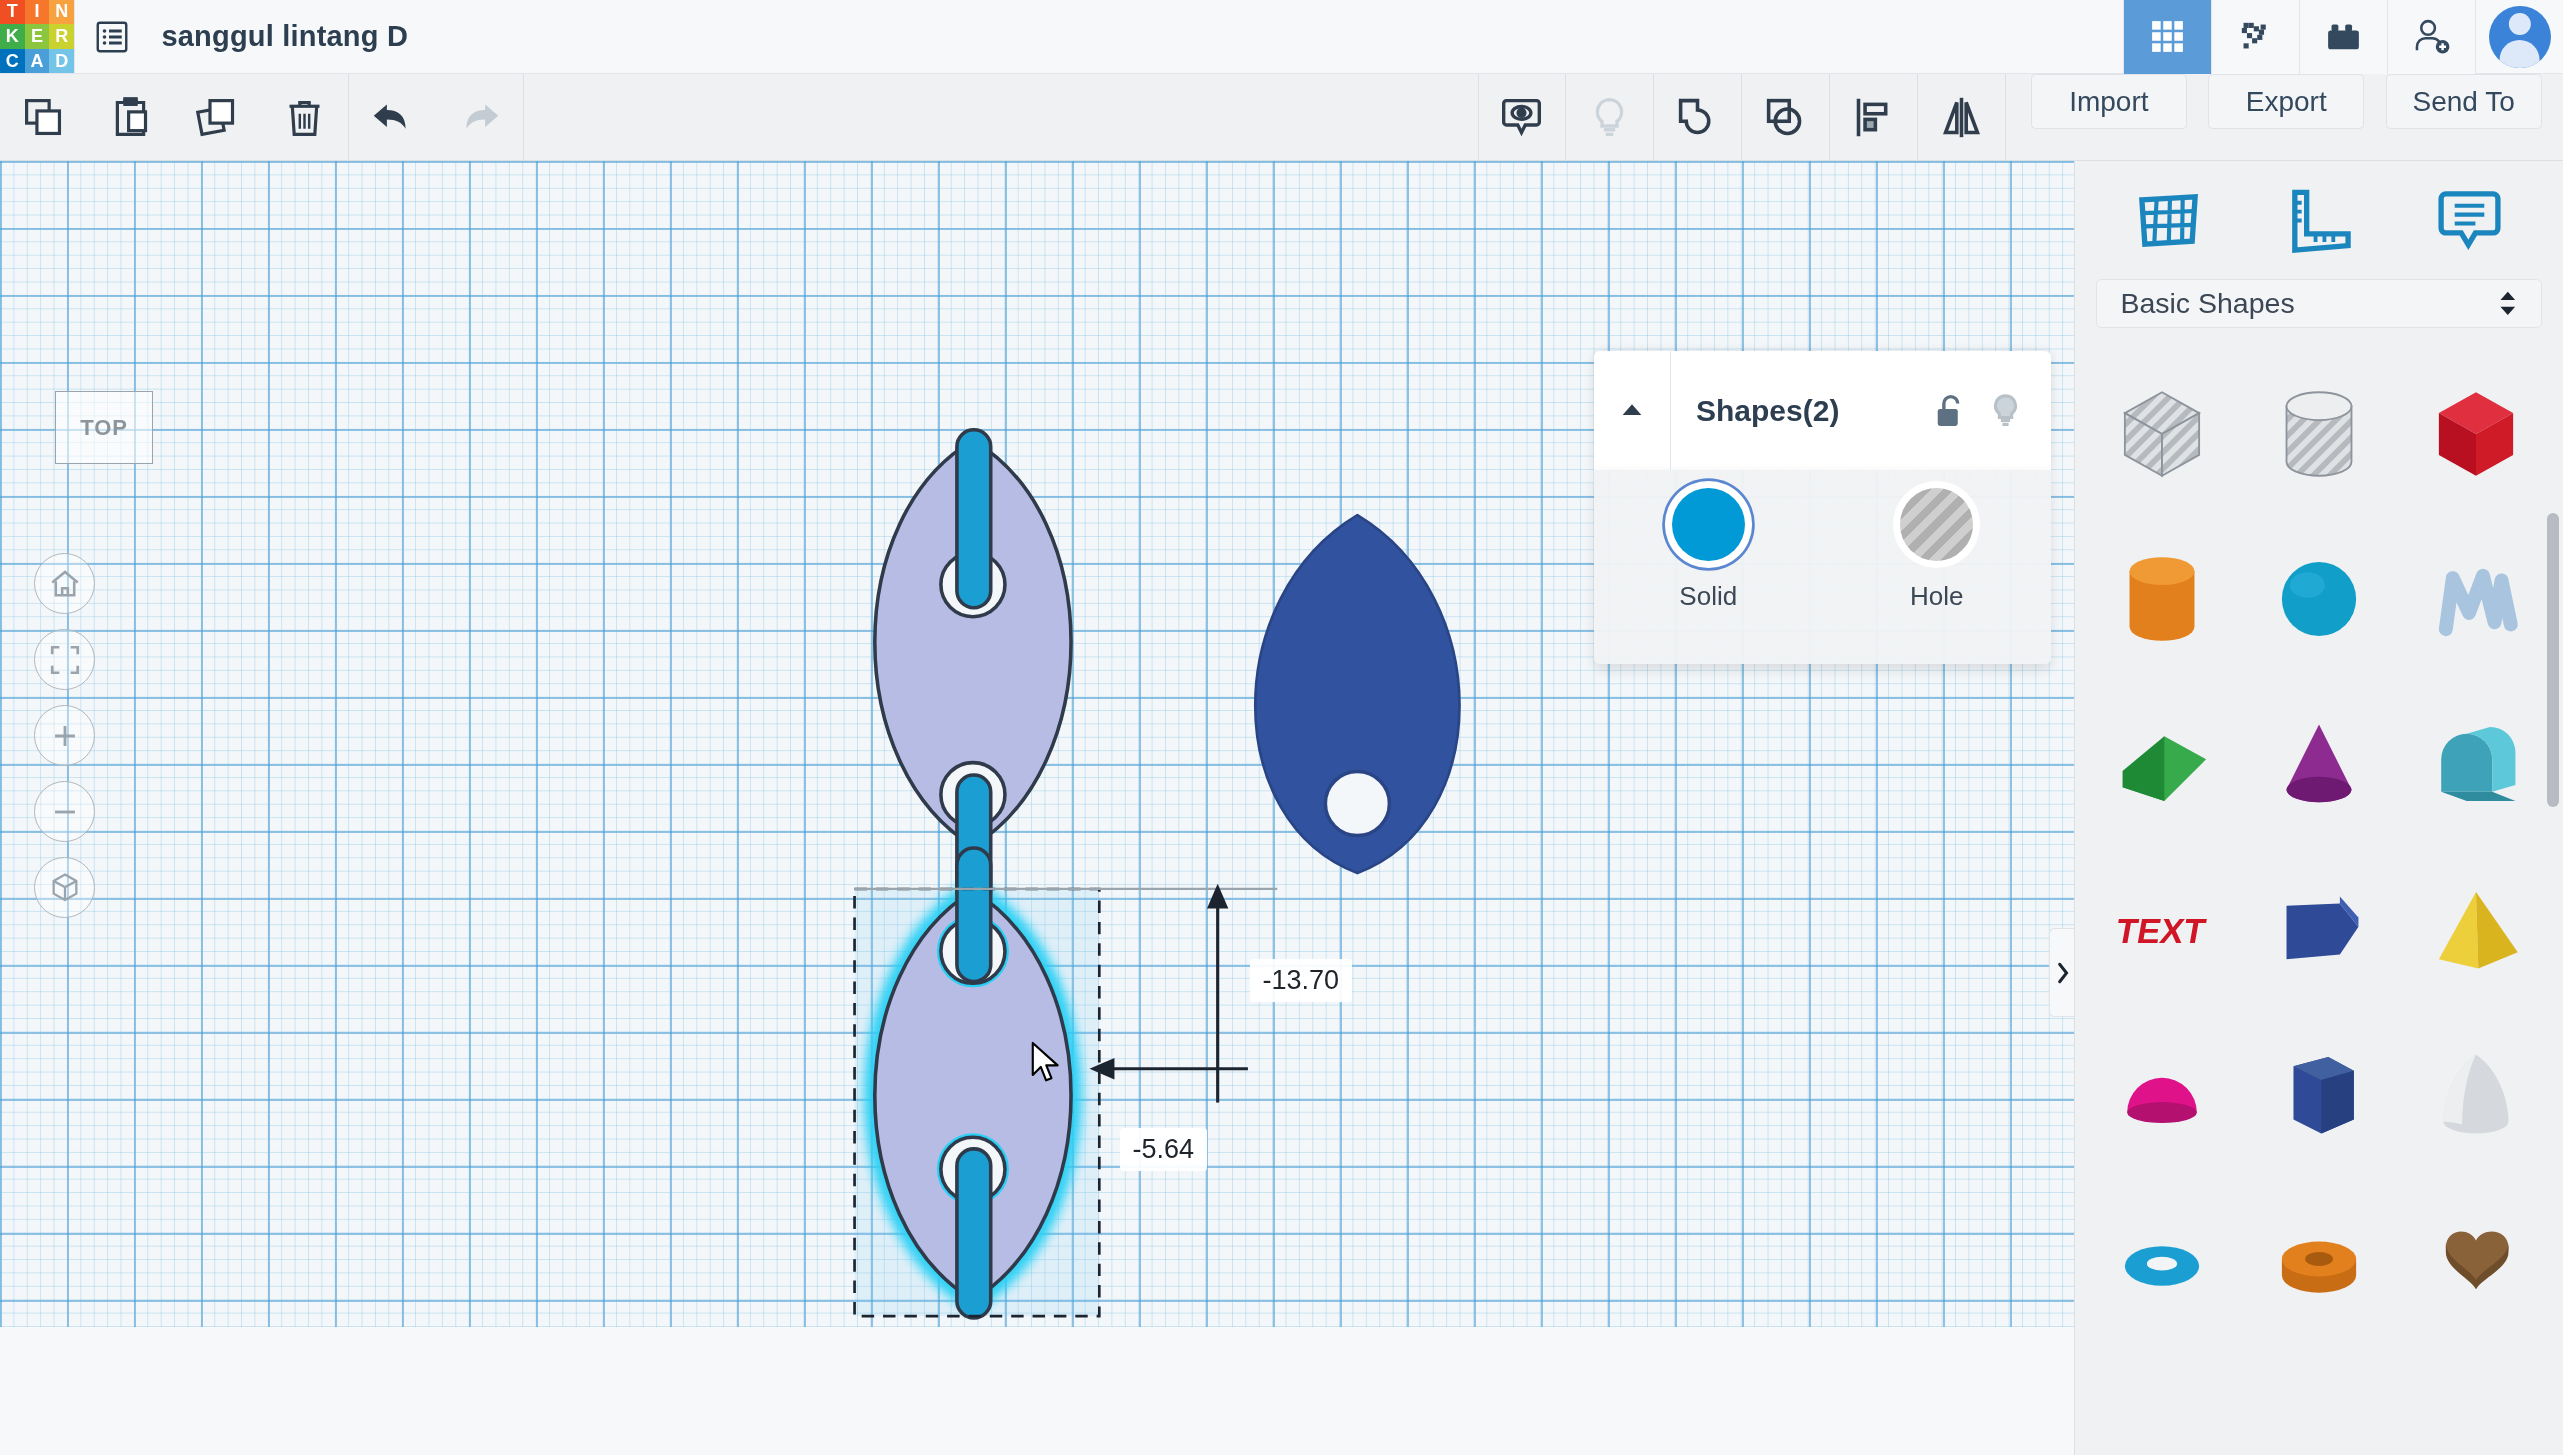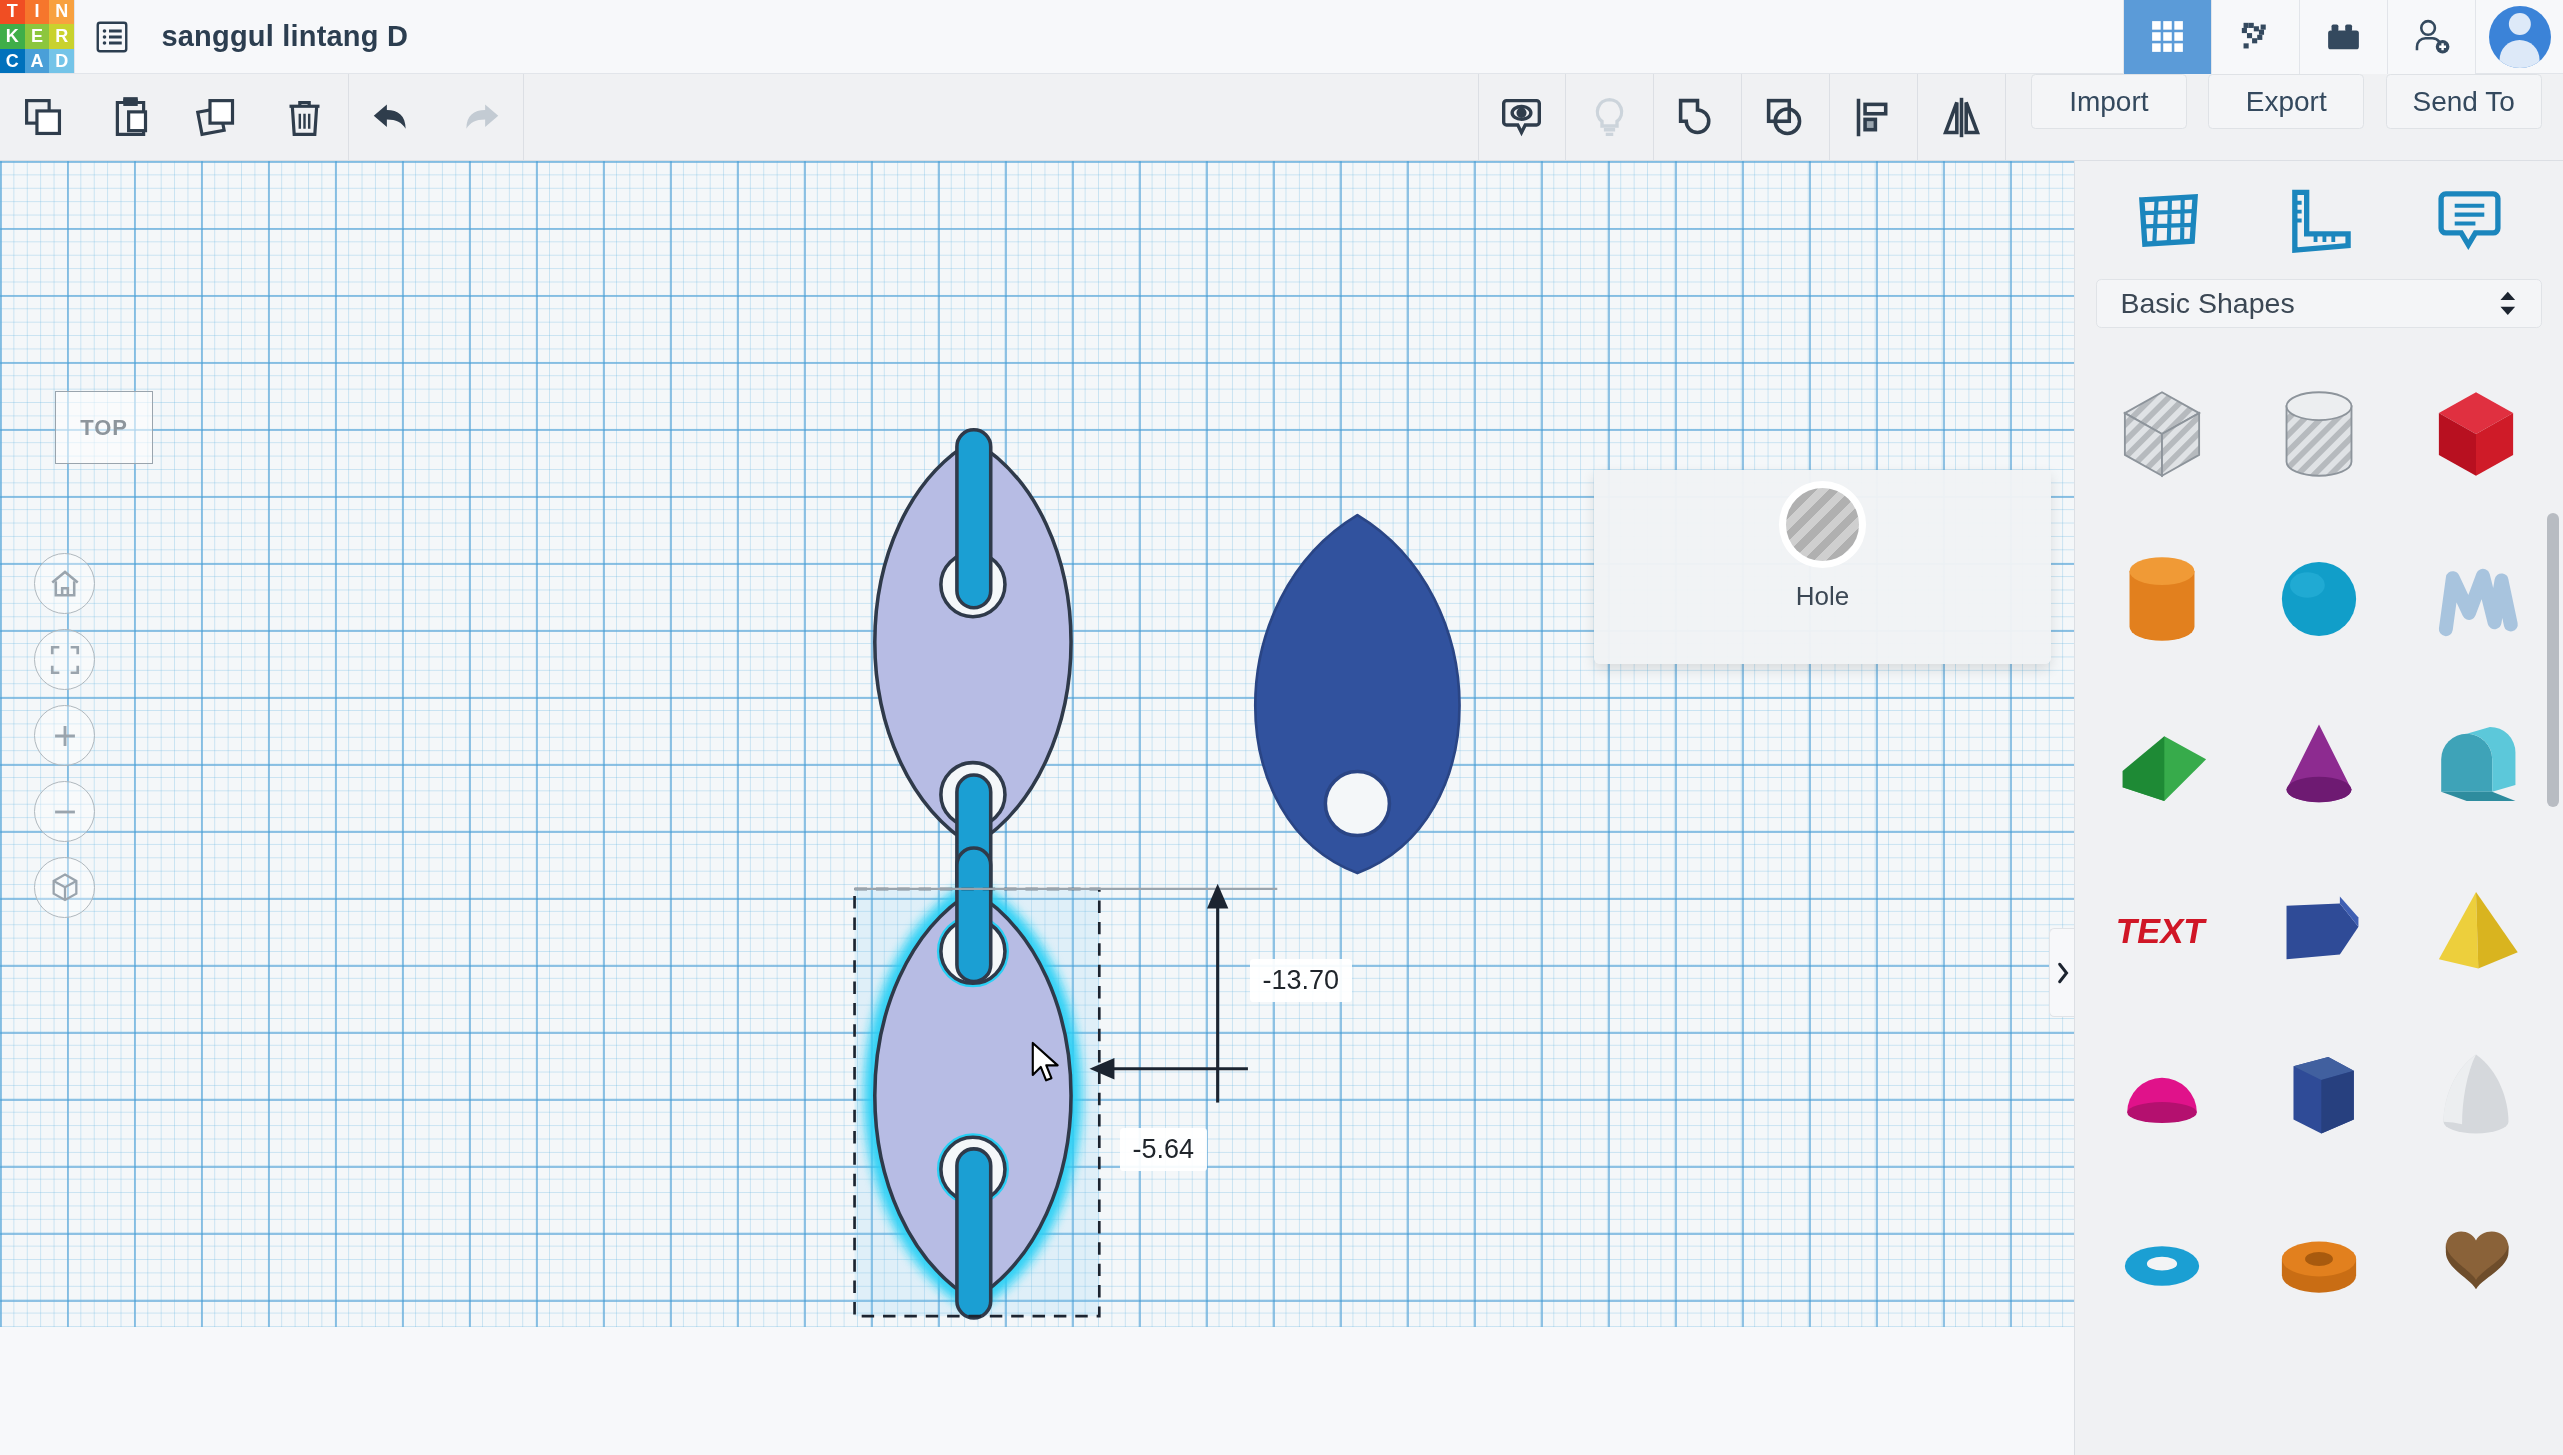--- a/index.html
+++ b/index.html
@@ -481,21 +481,43 @@
     </g>
   </svg>
 
   <div class="dim-label" style="left:1250px; top:798px;">-13.70</div>
   <div class="dim-label" style="left:1120px; top:967px;">-5.64</div>
 
   <svg class="cursor-arrow" viewBox="0 0 18 24">
     <path d="M1 1 L1 19 L5.5 14.5 L8.5 22 L11.5 20.8 L8.6 13.6 L15 13.6 Z" fill="#ffffff" stroke="#000000" stroke-width="1.2" stroke-linejoin="round"></path>
   </svg>
 
+  <div class="shapes-panel">
+    <div class="sp-collapse">
+      <svg viewBox="0 0 24 24" width="32" height="32">
+          <polygon points="5,15 19,15 12,7" fill="#2f3d4c"></polygon>
+        </svg>
+    </div>
+    <div class="sp-title">Shapes(2)</div>
+    <div class="sp-icons">
+      <svg viewBox="0 0 24 24" fill="none" stroke="#5e7183" stroke-width="2.2">
+        <rect x="5" y="11" width="13" height="11" rx="1.5" fill="#5e7183" stroke="none"></rect>
+        <path d="M9 11 V7.5 a4.5 4.5 0 0 1 9 0"></path>
+      </svg>
+      <svg viewBox="0 0 24 24" fill="none" stroke="#b8c0c8" stroke-width="2">
+        <path d="M12 2.5 a6.5 6.5 0 0 1 4 11.6 v2.4 h-8 v-2.4 A6.5 6.5 0 0 1 12 2.5 z" fill="#ccd4db"></path>
+        <path d="M9 18.5 h6 M10 21 h4"></path>
+      </svg>
+    </div>
+  </div>
   <div class="shapes-body">
+    <div class="sw-item">
+      <div class="sw-circle"></div>
+      <div class="sw-label">Solid</div>
+    </div>
     <div class="sw-item">
       <div class="sw-circle hole"></div>
       <div class="sw-label">Hole</div>
     </div>
   </div>
 
   <div class="panel-tab">
     <svg viewBox="0 0 12 24" fill="none" stroke="#1c2430" stroke-width="2.4" stroke-linecap="round">
       <path d="M3.5 5 L9 12 L3.5 19"></path>
     </svg>

